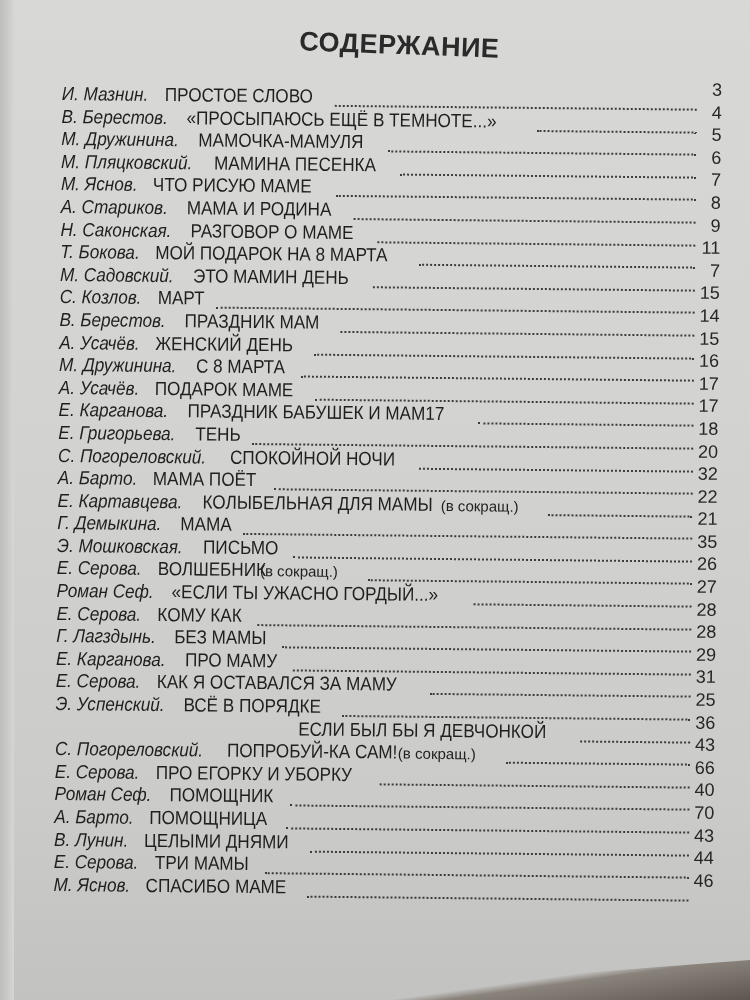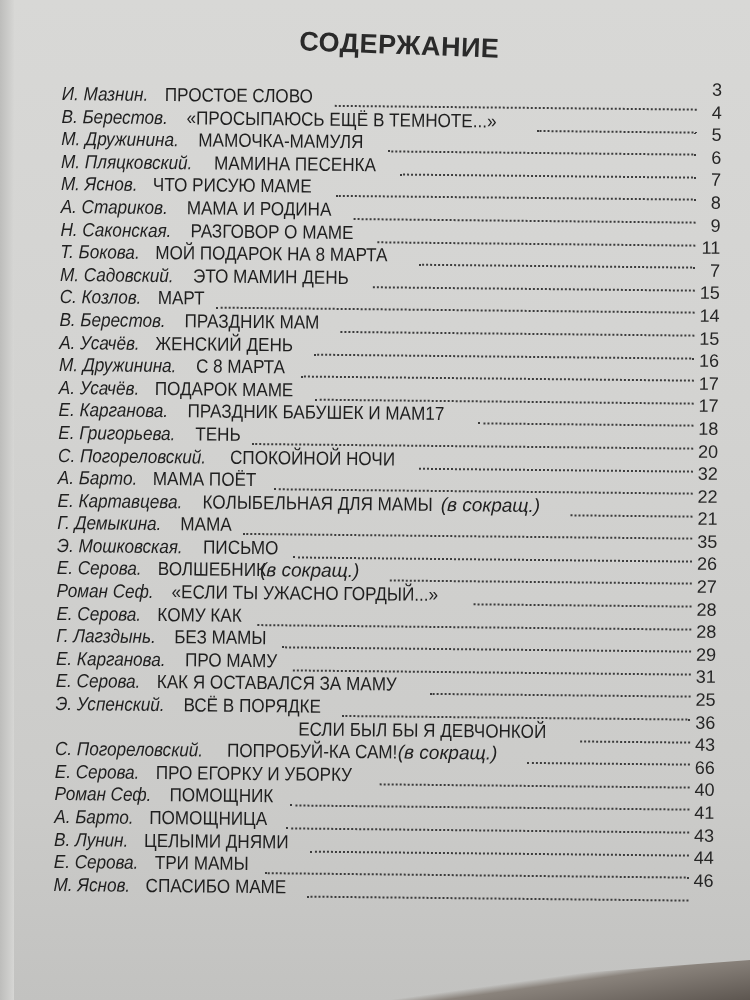--- a/index.html
+++ b/index.html
@@ -29,21 +29,21 @@
   .toc {
     position: absolute; left: 62px; top: 83px; width: 660px;
     transform: rotate(0.6deg); transform-origin: 0 0;
   }
   .row {
     display: flex; align-items: baseline; height: 22.6px;
     font-size: 19px; color: #1f1f1f; white-space: nowrap;
   }
   .author { font-style: italic; margin-right: 7px; transform: scaleX(0.9); transform-origin: left; display: inline-block; }
   .work { transform: scaleX(0.9); transform-origin: left; display: inline-block; margin-right: -24px; }
-  .note { font-style: italic; font-size: 19px; margin-left: 6px; }
+  .note { font-size: 15px; margin-left: 6px; }
   .indent { width: 243px; flex: none; }
   .leader {
     flex: 1; margin: 0 3px 0 30px; height: 4px;
     border-bottom: 2px dotted #3c3c3c; position: relative; top: 4px;
     min-width: 20px;
   }
   .pagenum { font-size: 18px; width: 22px; text-align: right; transform: translateY(-11px); color: #262626; }
 </style>
 </head>
 <body>
@@ -244,21 +244,21 @@
       <div class="row">
         <span class="author">Роман Сеф.</span>
         <span class="work">ПОМОЩНИК</span>
         <span class="leader"></span>
         <span class="pagenum">40</span>
       </div>
       <div class="row">
         <span class="author">А. Барто.</span>
         <span class="work">ПОМОЩНИЦА</span>
         <span class="leader"></span>
-        <span class="pagenum">41</span>
+        <span class="pagenum">70</span>
       </div>
       <div class="row">
         <span class="author">В. Лунин.</span>
         <span class="work">ЦЕЛЫМИ ДНЯМИ</span>
         <span class="leader"></span>
         <span class="pagenum">43</span>
       </div>
       <div class="row">
         <span class="author">Е. Серова.</span>
         <span class="work">ТРИ МАМЫ</span>

